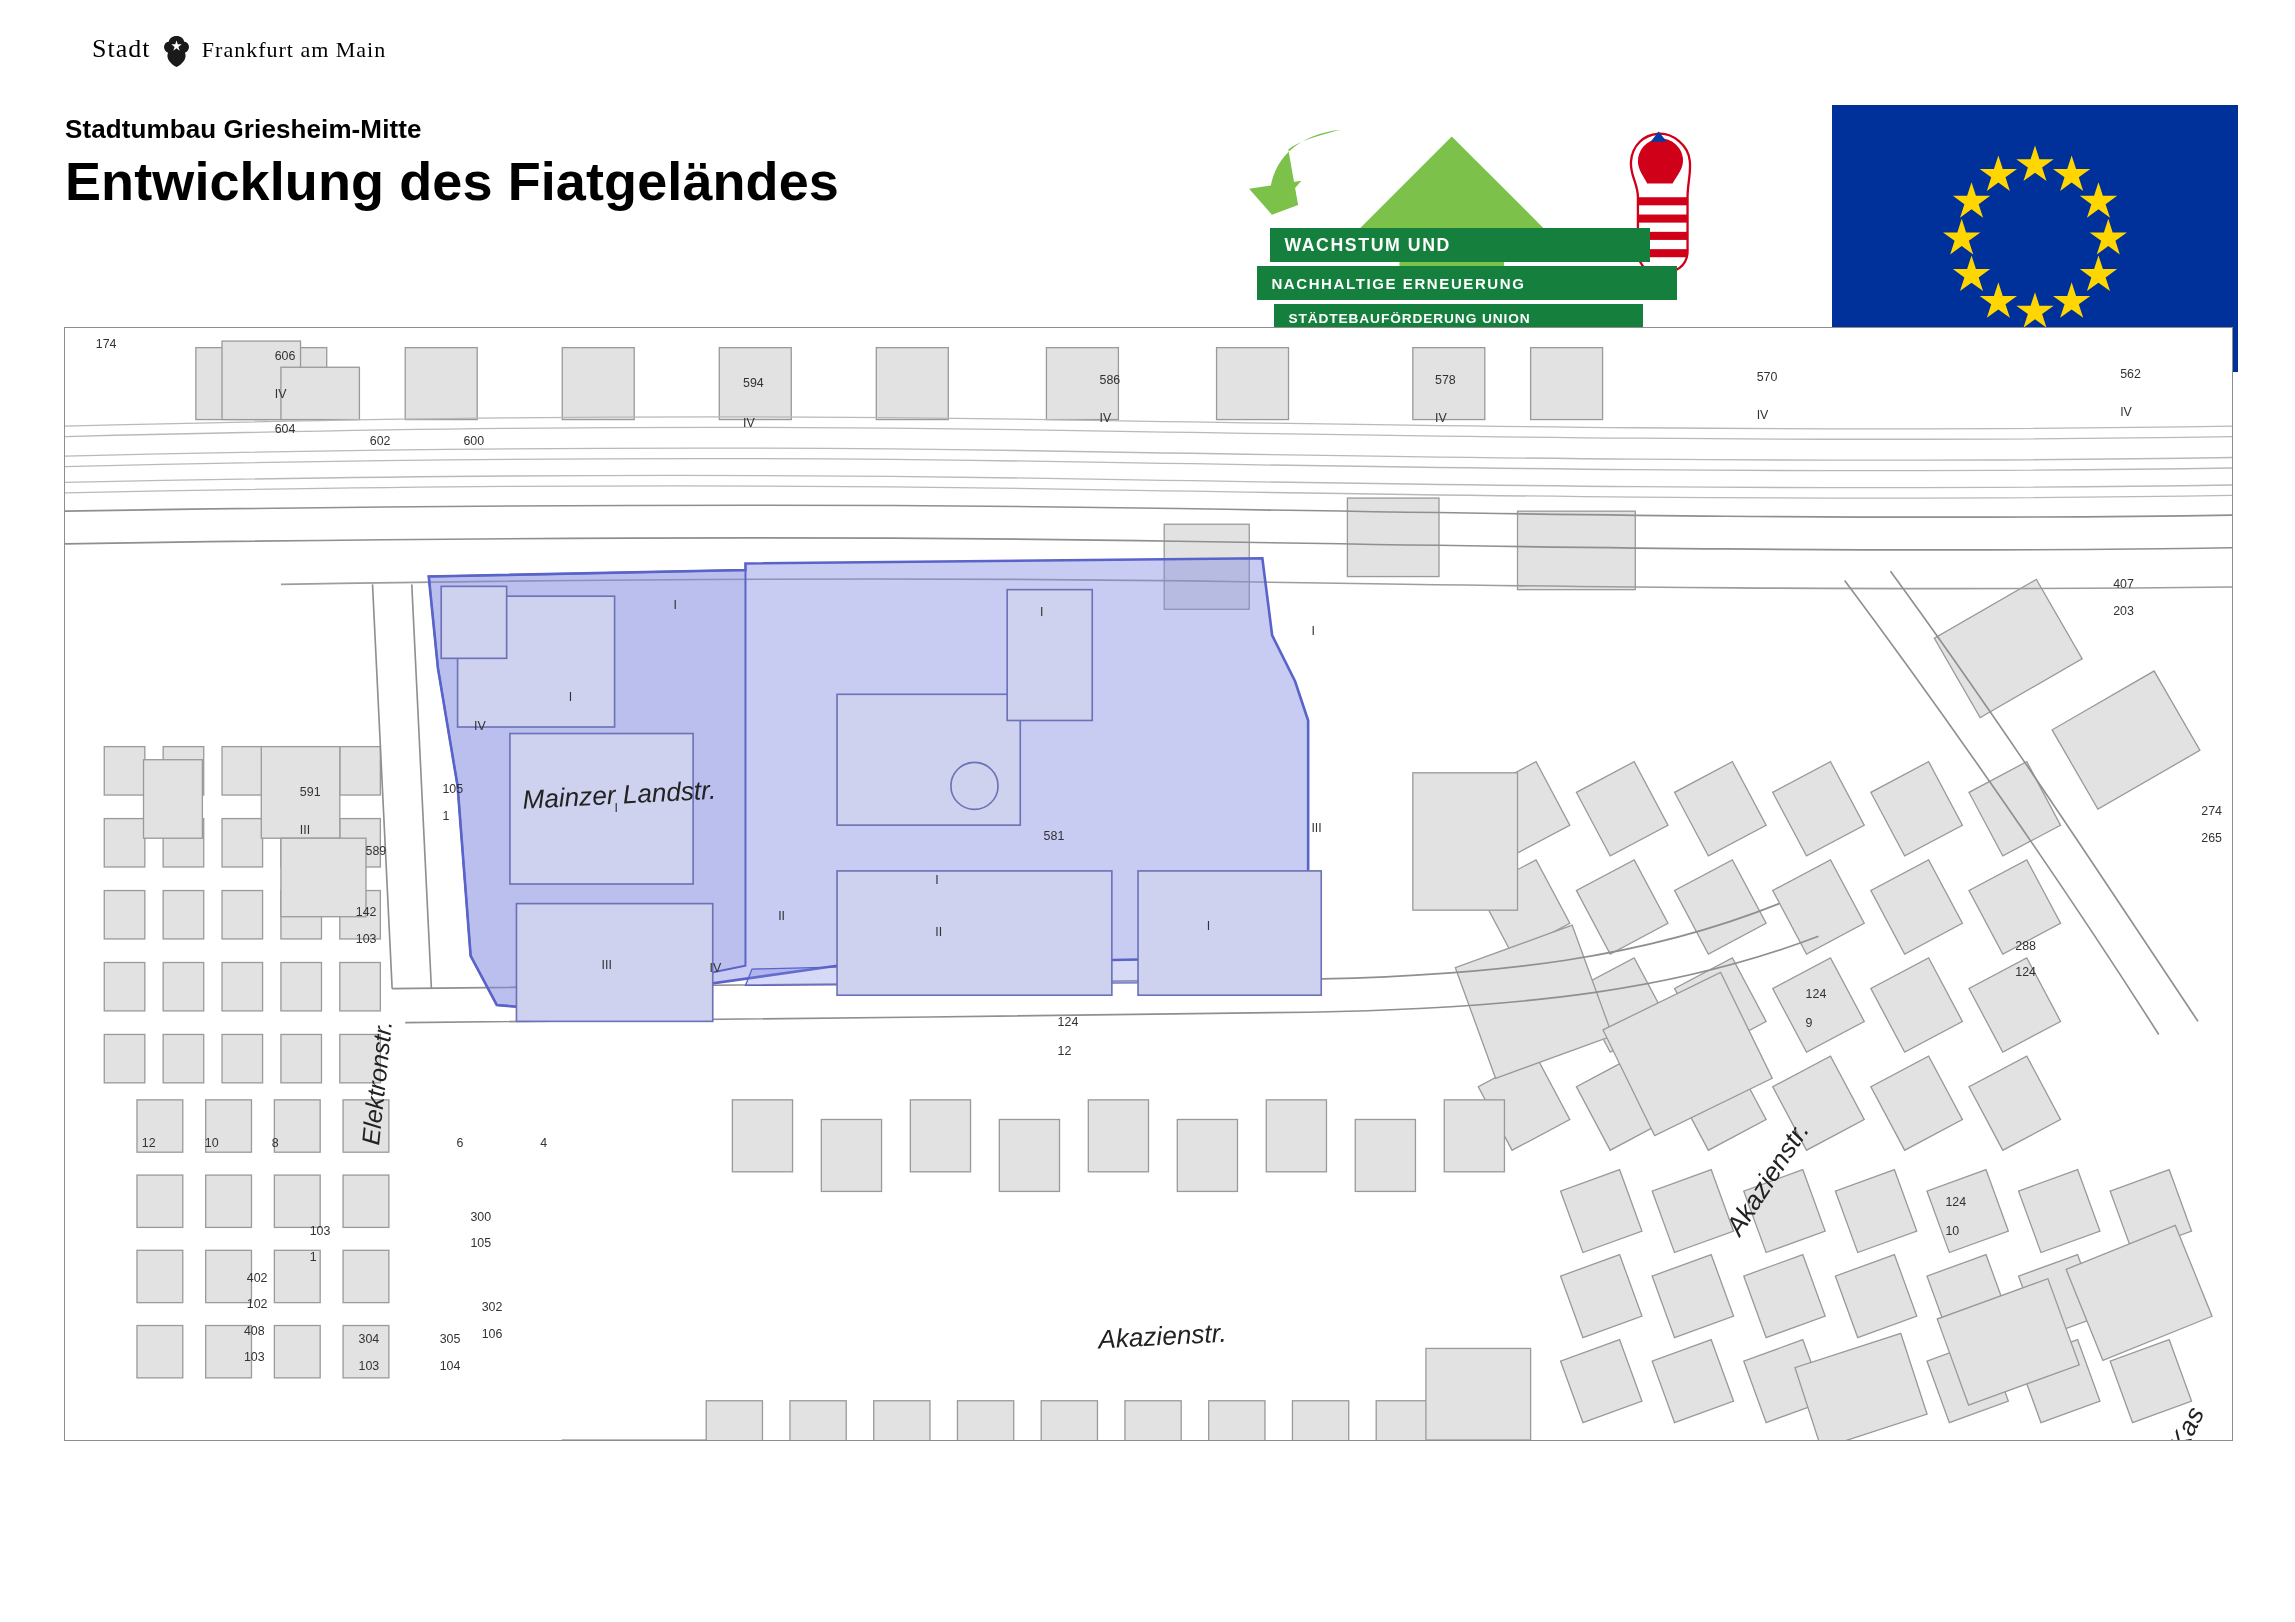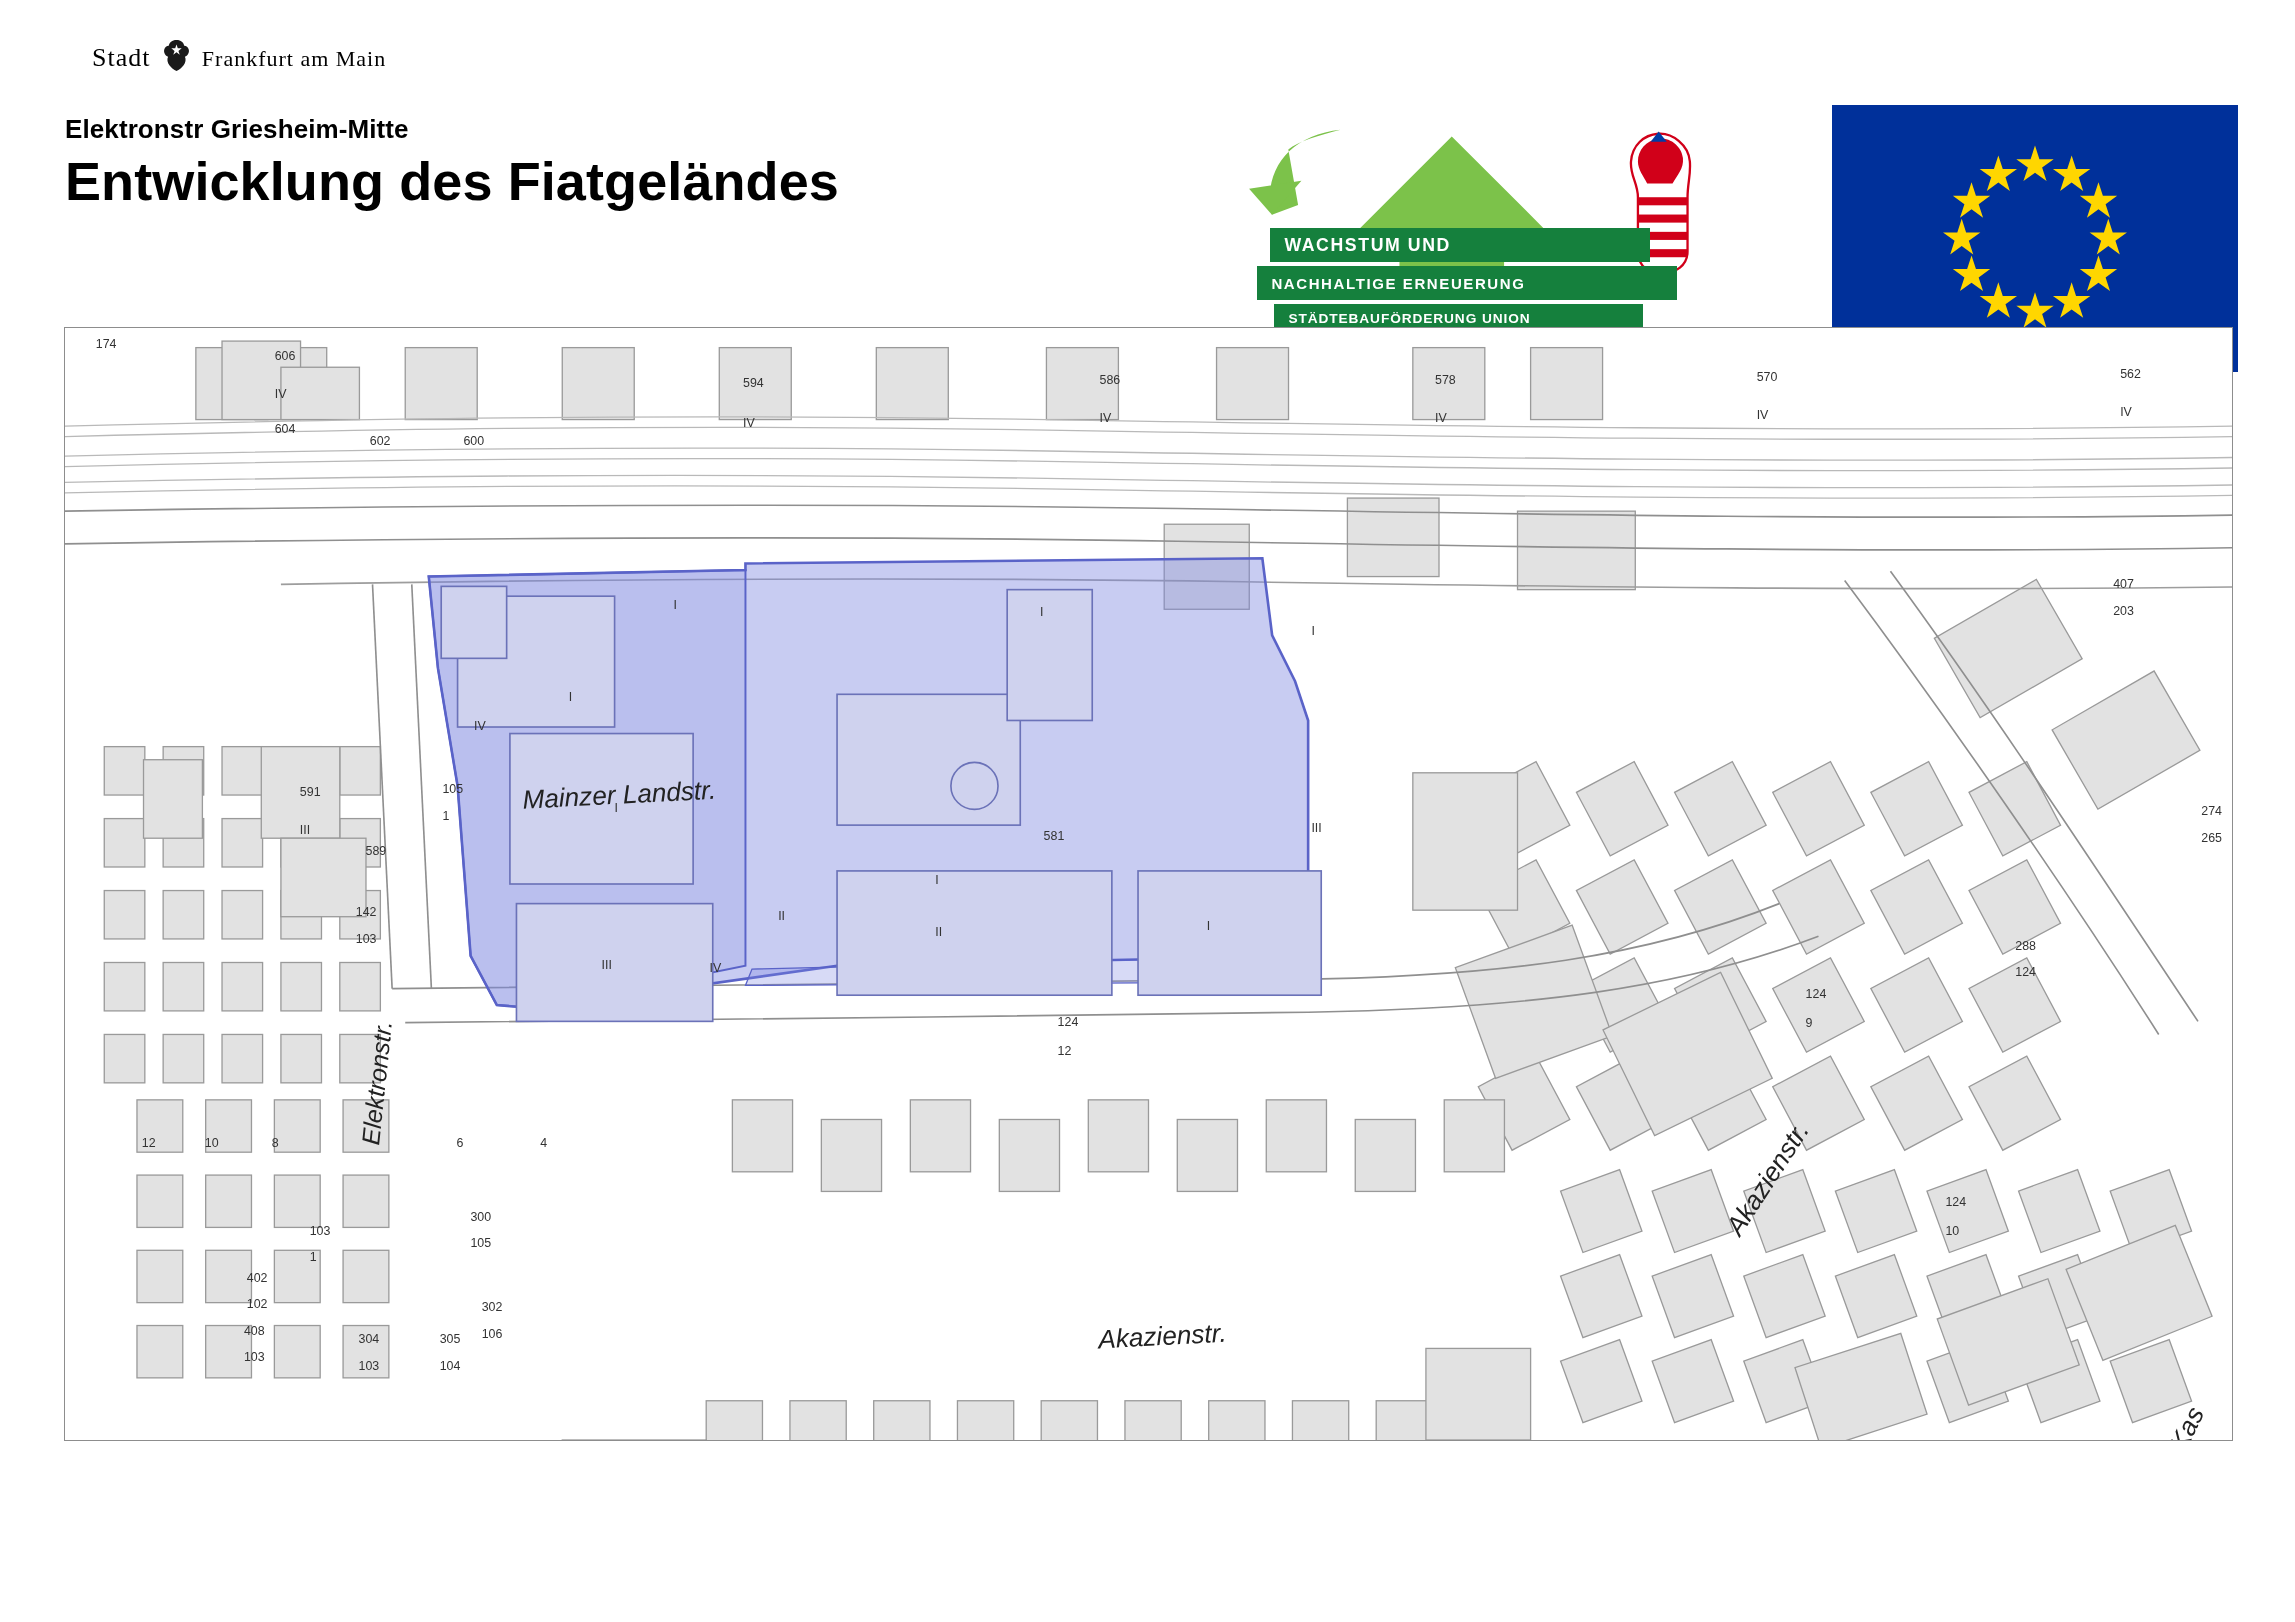--- a/index.html
+++ b/index.html
@@ -16,21 +16,21 @@
   }
 
   
   #city-wordmark {
     position: absolute;
     left: 92px;
     top: 34px;
     width: 445px;
     height: 39px;
     display: flex;
-    align-items: flex-end;
+    align-items: flex-start;
     gap: 9.2px;
   }
   #city-wordmark .wm-text {
     font-family: "Liberation Serif", serif;
     font-size: 26px;
     letter-spacing: 1px;
     color: #000;
     white-space: nowrap;
   }
   #city-wordmark .wm-text .small {
@@ -148,21 +148,21 @@
 <div id="city-wordmark">
   <span class="wm-text"><span>Stadt</span></span>
   <svg class="eagle" viewBox="0 0 50 54">
     <path d="M25 3 C18 3 14 7 13 12 C10 12 7 14 6 18 C5 23 8 27 12 29 C10 33 11 38 14 42 C17 46 21 49 25 51 C29 49 33 46 36 42 C39 38 40 33 38 29 C42 27 45 23 44 18 C43 14 40 12 37 12 C36 7 32 3 25 3 Z" fill="#1a1a1a"></path>
     <path d="M25 10 L27 16 L33 16 L28 20 L30 26 L25 22 L20 26 L22 20 L17 16 L23 16 Z" fill="#ffffff"></path>
   </svg>
   <span class="wm-text"><span class="small">Frankfurt am Main</span></span>
 </div>
 
 <div id="title-block">
-  <p id="subtitle">Elektronstr Griesheim-Mitte</p>
+  <p id="subtitle">Stadtumbau Griesheim-Mitte</p>
   <h1 id="maintitle">Entwicklung des Fiatgeländes</h1>
 </div>
 
 <div id="hessen-logo-top">
   <svg viewBox="0 0 780 400" style="position:absolute;left:0;top:0;width:510px;height:262px;">
     <path d="M330 40 L470 180 L410 180 L410 255 L250 255 L250 180 L190 180 Z" fill="#7cc24a"></path>
     <path d="M160 30 C80 38 40 95 55 160 L95 145 L80 60 C95 48 128 38 160 30 Z" fill="#7cc24a"></path>
     <path d="M55 160 L20 120 L100 108 Z" fill="#7cc24a"></path>
   </svg>
   <svg viewBox="0 0 200 260" style="position:absolute;left:366px;top:18.3px;width:118px;height:150px;">

